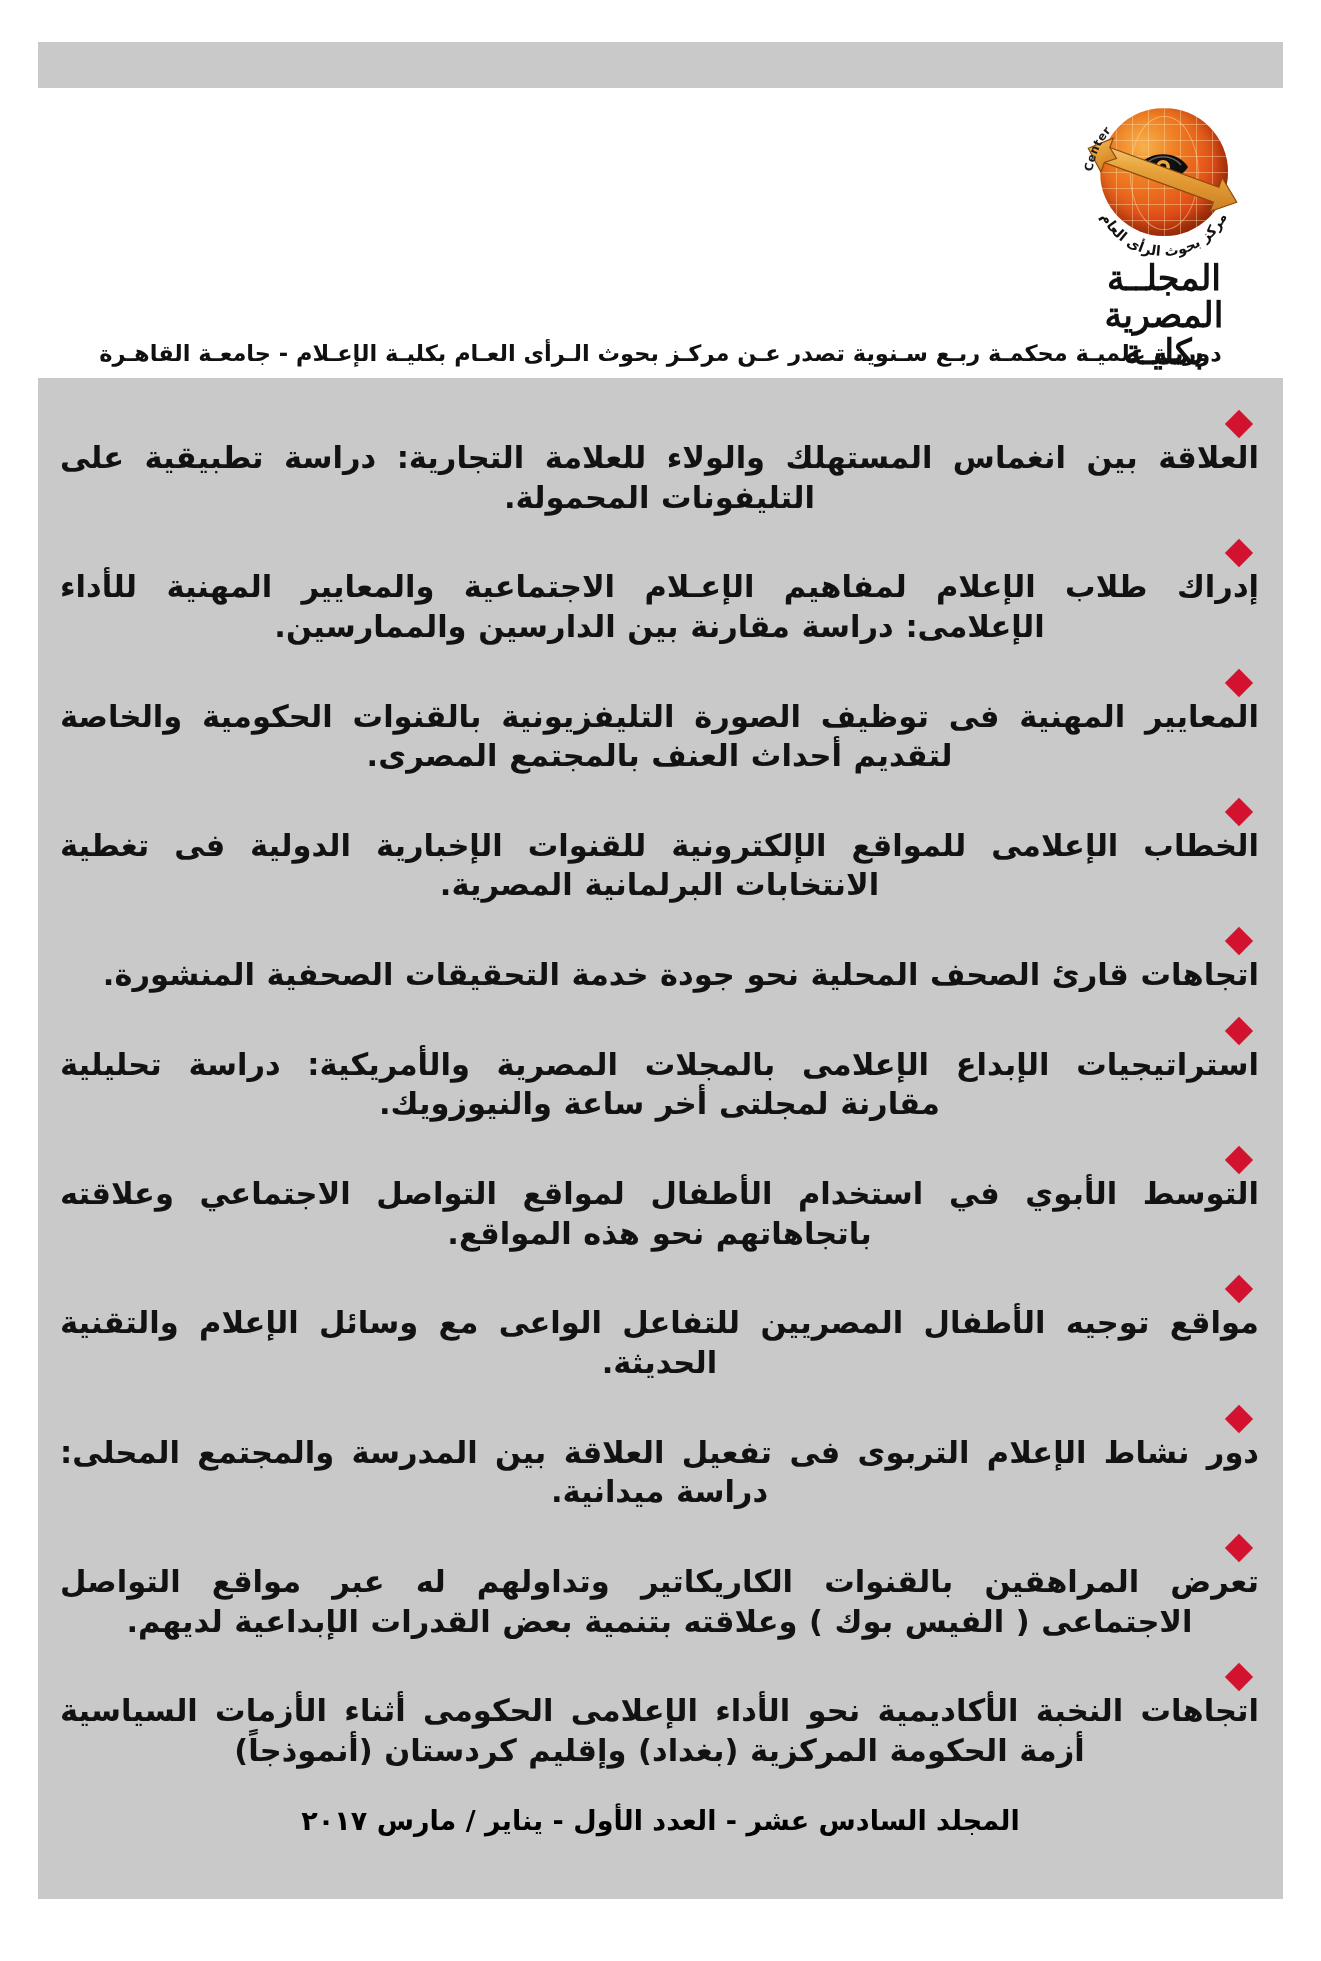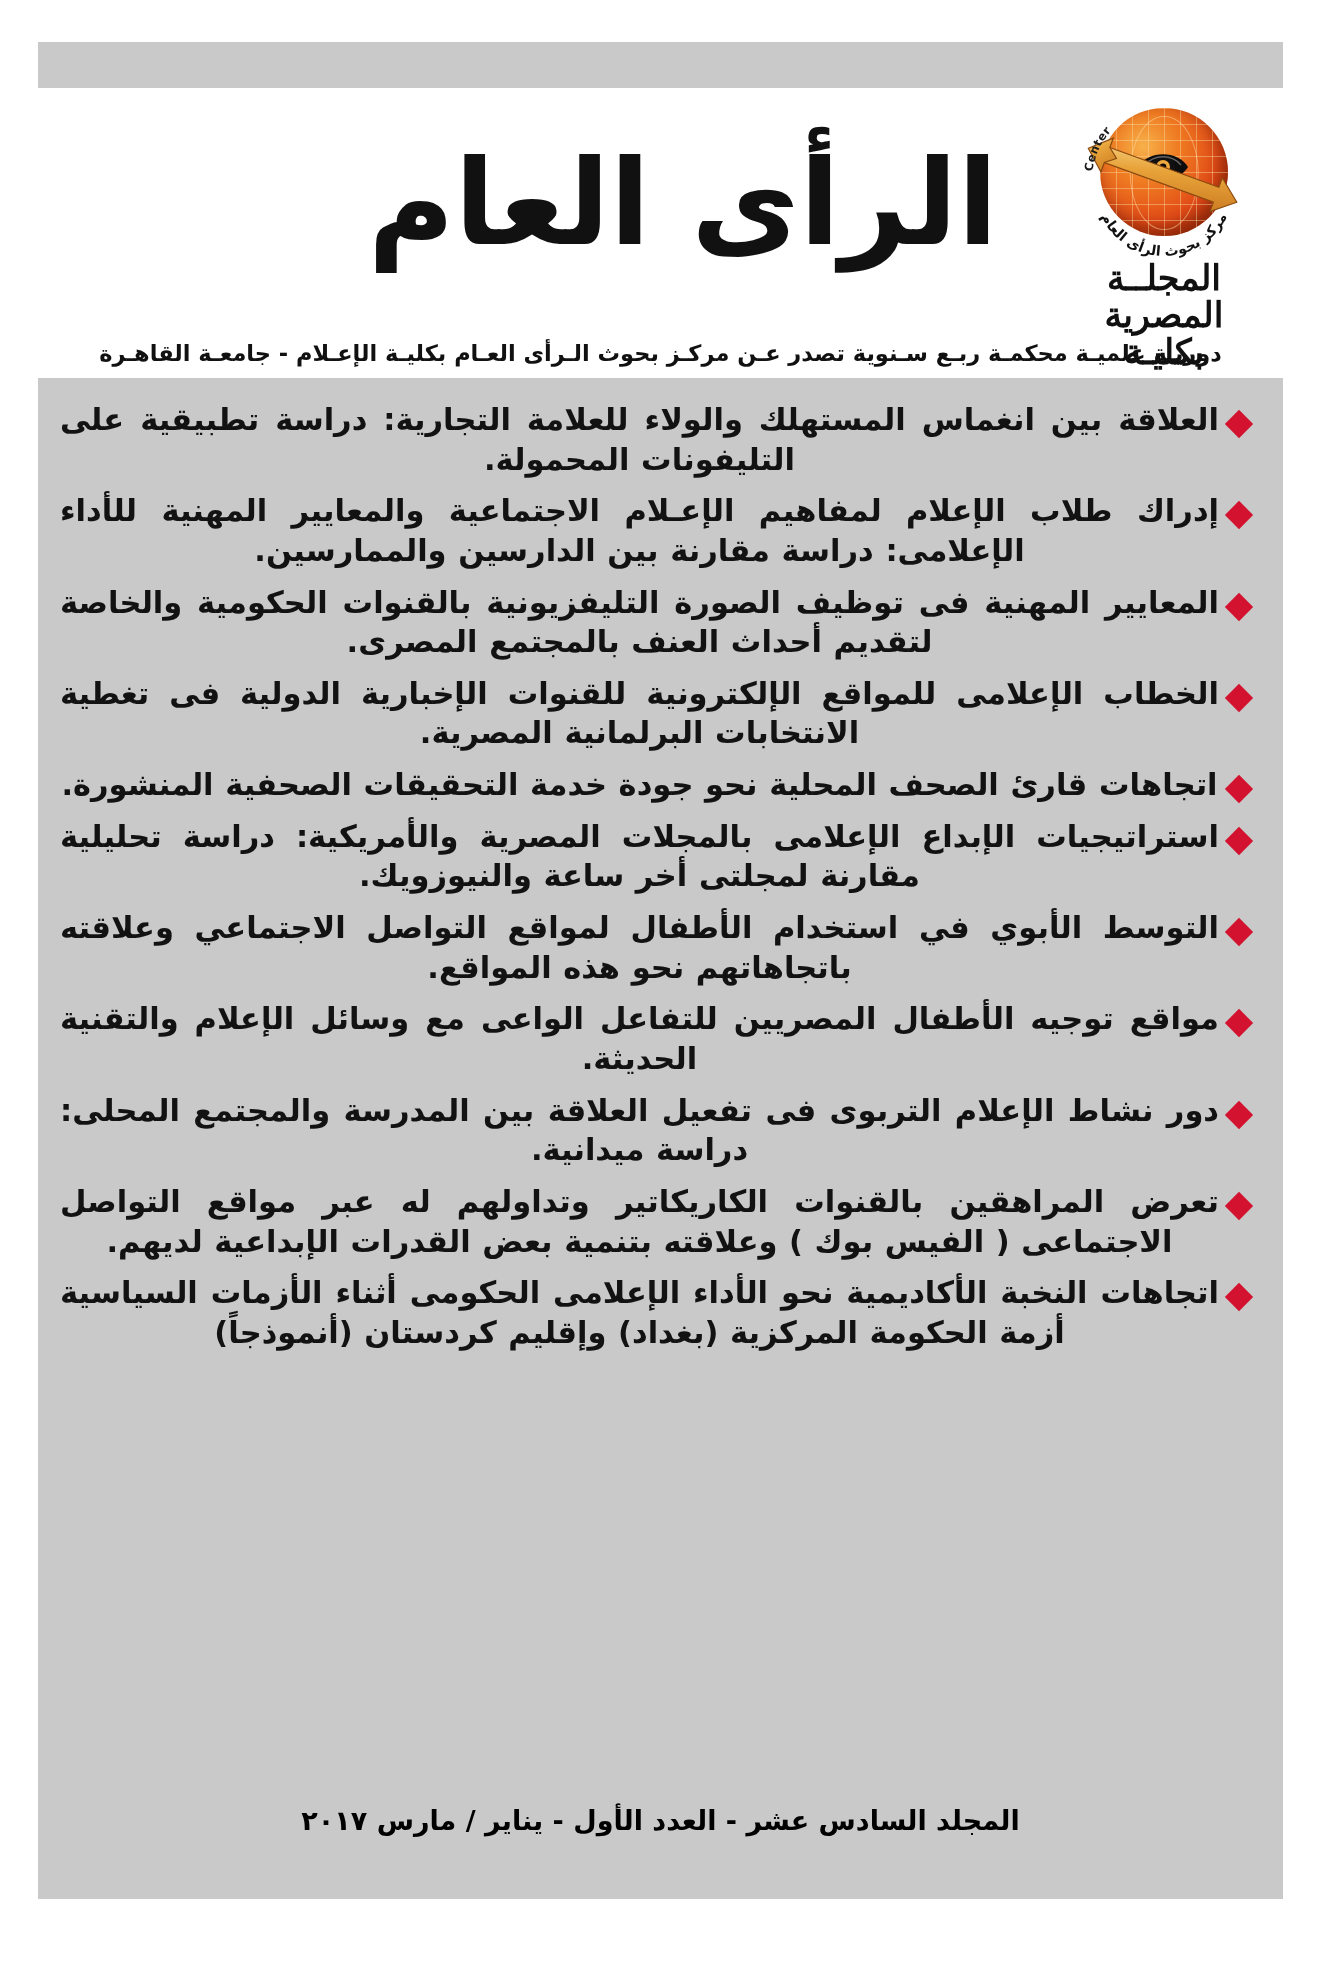--- a/index.html
+++ b/index.html
@@ -186,20 +186,21 @@
     left: 38px;
     top: 400px;
     width: 1245px;
     padding: 0 24px 0 18px;
     box-sizing: border-box;
     direction: rtl;
   }
 
   .toc-item {
     display: flex;
+    flex-direction: column;
     align-items: flex-start;
     margin-bottom: 12px;
   }
   .toc-bullet {
     flex: 0 0 auto;
     width: 40px;
     padding-top: 14px;
     text-align: center;
   }
   .diamond {
@@ -245,21 +246,20 @@
 <div class="page">
 
   <div class="edge-top"></div>
   <div class="edge-bottom"></div>
   <div class="edge-left"></div>
   <div class="edge-right"></div>
 
   <div class="masthead">
     <div class="masthead-inner">
 
-      <div class="journal-title">الرأى العام</div>
 
       <div class="logo-block">
         <div class="logo-mark">
 
           <div class="logo-globe"></div>
 
           <svg class="logo-eye" viewBox="0 0 54 42">
             <path d="M2 21 C12 4, 42 4, 52 21 C42 38, 12 38, 2 21 Z" fill="#0d0d0d"></path>
             <circle cx="27" cy="21" r="12" fill="#111111"></circle>
             <circle cx="27" cy="21" r="7" fill="#f0a93c"></circle>

